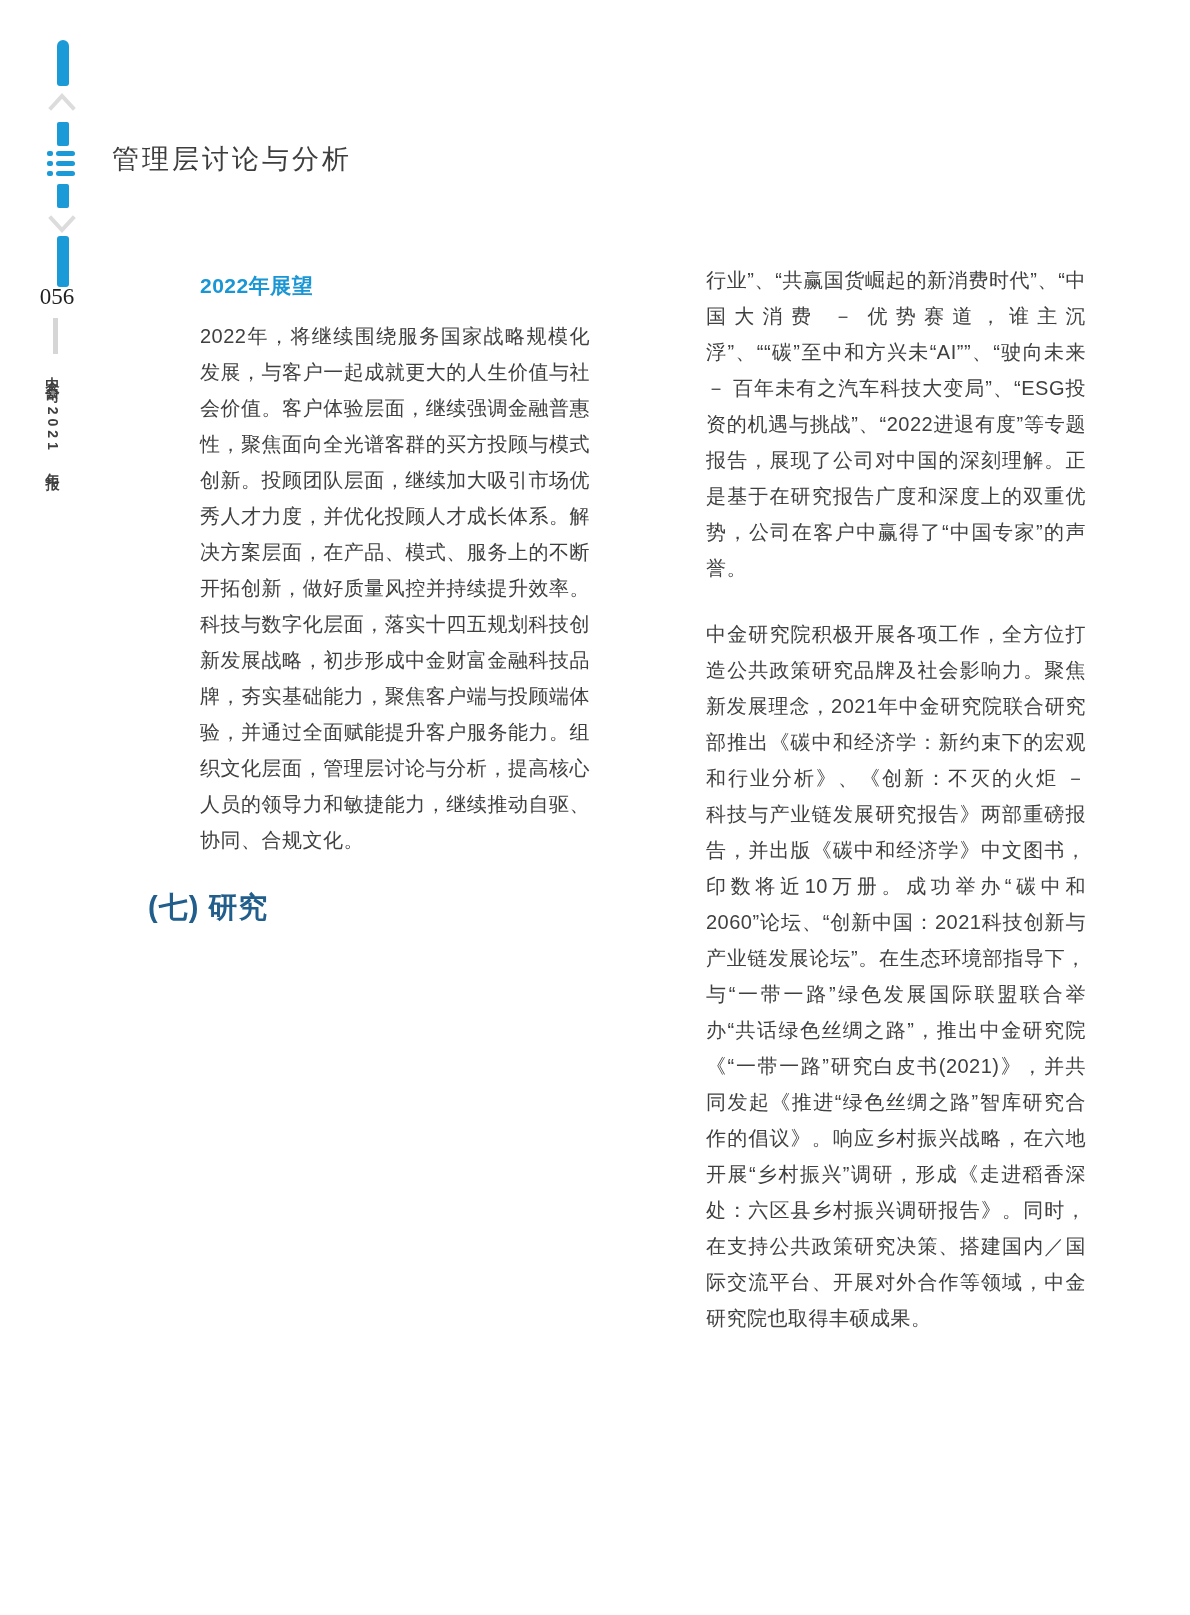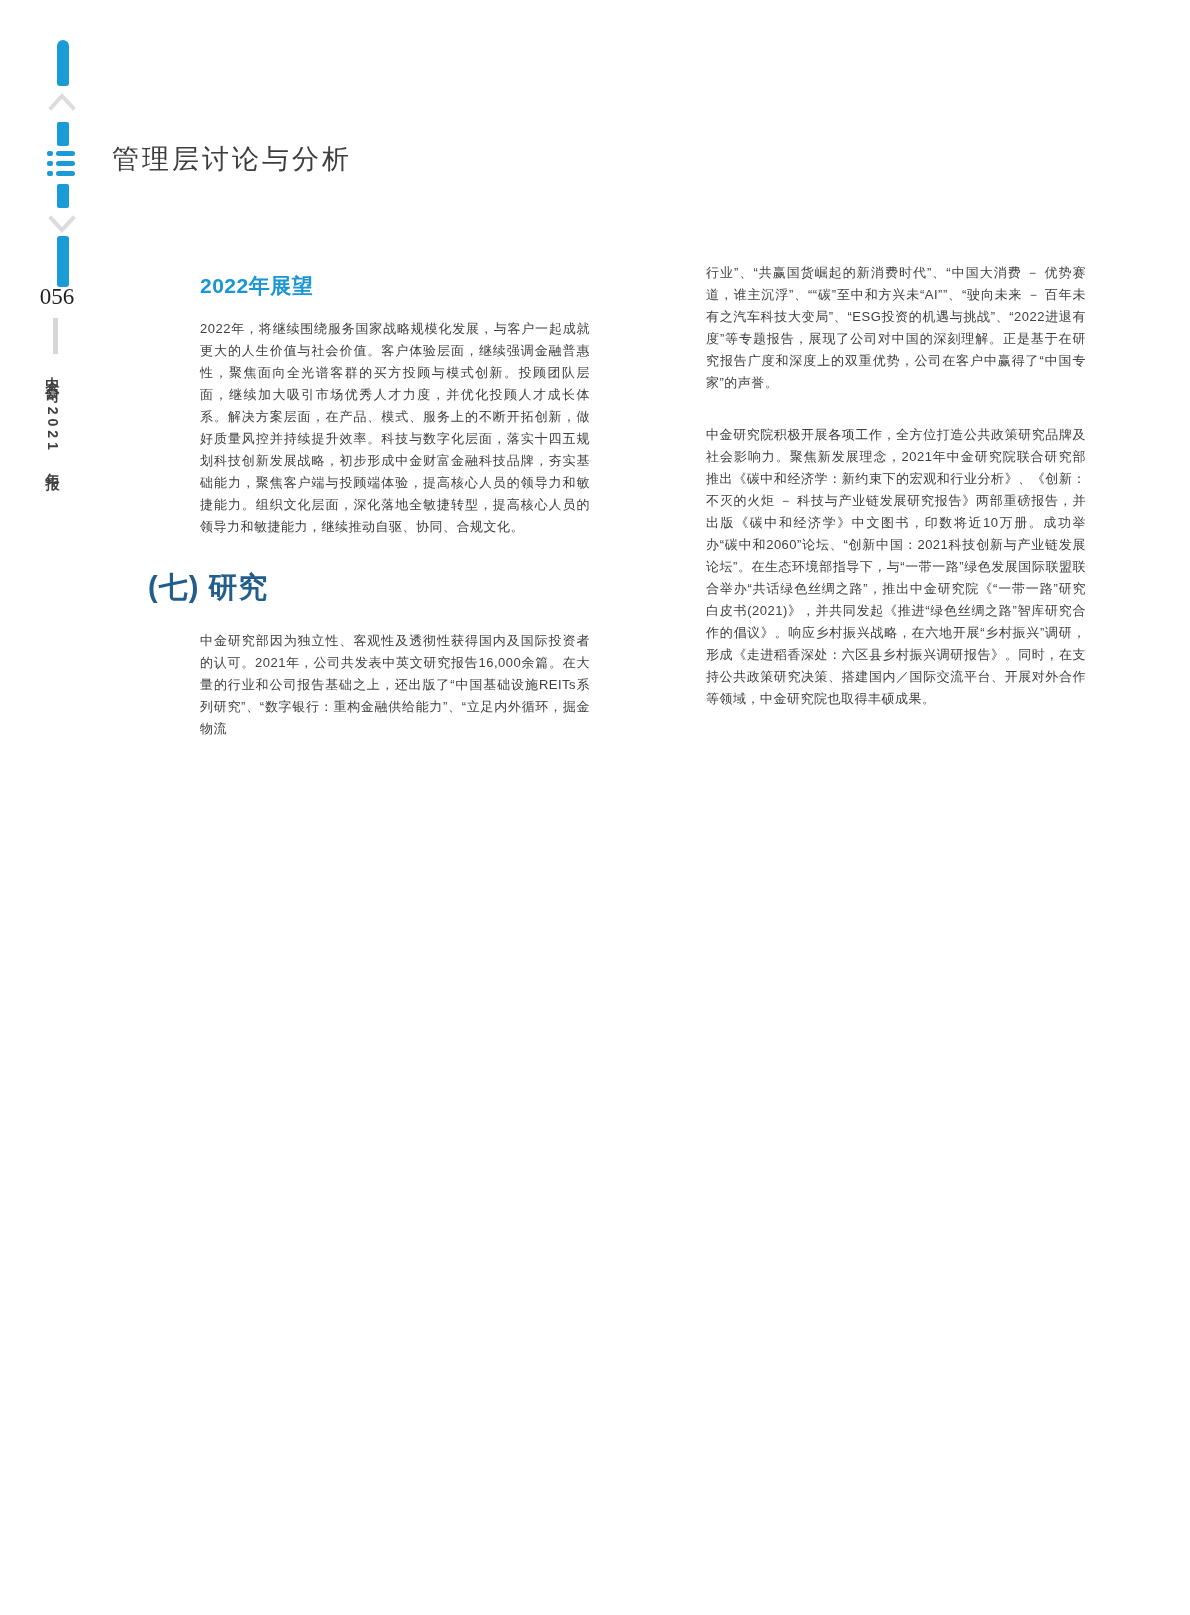--- a/index.html
+++ b/index.html
@@ -42,21 +42,21 @@
   
   .doc-header {
     position:absolute; left:112px; top:141px;
     font-family:"Liberation Serif", serif; font-weight:normal;
     font-size:27px; color:#3d3d3d; letter-spacing:3px;
   }
 
   
   .col { position:absolute; color:#404040; }
   .col p {
-    font-size:13px; line-height:22px; letter-spacing:0.5px;
+    font-size:20px; line-height:36px; letter-spacing:0.5px;
     text-align:justify; text-justify:inter-character;
     margin:0 0 30px 0; color:#404040;
   }
   .col-left  { left:200px; top:272px; width:390px; }
   .col-right { left:706px; top:262px; width:380px; }
 
   .outlook-heading {
     font-size:21px; font-weight:bold; color:#1a96d5;
     letter-spacing:0.5px; margin:0 0 18px 0;
   }
@@ -108,23 +108,22 @@
   <div class="spine">
     <span>中金公司</span>
     <span class="dot">•</span>
     <span>2021 年报</span>
   </div>
 
   <h1 class="doc-header">管理层讨论与分析</h1>
 
   <section class="col col-left">
     <h3 class="outlook-heading">2022年展望</h3>
-    <p>2022年，将继续围绕服务国家战略规模化发展，与客户一起成就更大的人生价值与社会价值。客户体验层面，继续强调金融普惠性，聚焦面向全光谱客群的买方投顾与模式创新。投顾团队层面，继续加大吸引市场优秀人才力度，并优化投顾人才成长体系。解决方案层面，在产品、模式、服务上的不断开拓创新，做好质量风控并持续提升效率。科技与数字化层面，落实十四五规划科技创新发展战略，初步形成中金财富金融科技品牌，夯实基础能力，聚焦客户端与投顾端体验，提高核心人员的领导力和敏捷能力。组织文化层面，深化落地全敏捷转型，提高核心人员的领导力和敏捷能力，继续推动自驱、协同、合规文化。</p>
+    <p>2022年，将继续围绕服务国家战略规模化发展，与客户一起成就更大的人生价值与社会价值。客户体验层面，继续强调金融普惠性，聚焦面向全光谱客群的买方投顾与模式创新。投顾团队层面，继续加大吸引市场优秀人才力度，并优化投顾人才成长体系。解决方案层面，在产品、模式、服务上的不断开拓创新，做好质量风控并持续提升效率。科技与数字化层面，落实十四五规划科技创新发展战略，初步形成中金财富金融科技品牌，夯实基础能力，聚焦客户端与投顾端体验，并通过全面赋能提升客户服务能力。组织文化层面，管理层讨论与分析，提高核心人员的领导力和敏捷能力，继续推动自驱、协同、合规文化。</p>
     <h2 class="research-heading">(七) 研究</h2>
-    <p>中金研究部因为独立性、客观性及透彻性获得国内及国际投资者的认可。2021年，公司共发表中英文研究报告16,000余篇。在大量的行业和公司报告基础之上，还出版了“中国基础设施REITs系列研究”、“数字银行：重构金融供给能力”、“立足内外循环，掘金物流</p>
   </section>
 
   <section class="col col-right">
     <p>行业”、“共赢国货崛起的新消费时代”、“中国大消费 － 优势赛道，谁主沉浮”、““碳”至中和方兴未“AI””、“驶向未来 － 百年未有之汽车科技大变局”、“ESG投资的机遇与挑战”、“2022进退有度”等专题报告，展现了公司对中国的深刻理解。正是基于在研究报告广度和深度上的双重优势，公司在客户中赢得了“中国专家”的声誉。</p>
     <p>中金研究院积极开展各项工作，全方位打造公共政策研究品牌及社会影响力。聚焦新发展理念，2021年中金研究院联合研究部推出《碳中和经济学：新约束下的宏观和行业分析》、《创新：不灭的火炬 － 科技与产业链发展研究报告》两部重磅报告，并出版《碳中和经济学》中文图书，印数将近10万册。成功举办“碳中和2060”论坛、“创新中国：2021科技创新与产业链发展论坛”。在生态环境部指导下，与“一带一路”绿色发展国际联盟联合举办“共话绿色丝绸之路”，推出中金研究院《“一带一路”研究白皮书(2021)》，并共同发起《推进“绿色丝绸之路”智库研究合作的倡议》。响应乡村振兴战略，在六地开展“乡村振兴”调研，形成《走进稻香深处：六区县乡村振兴调研报告》。同时，在支持公共政策研究决策、搭建国内／国际交流平台、开展对外合作等领域，中金研究院也取得丰硕成果。</p>
   </section>
 
 </div>
 
 </body></html>

